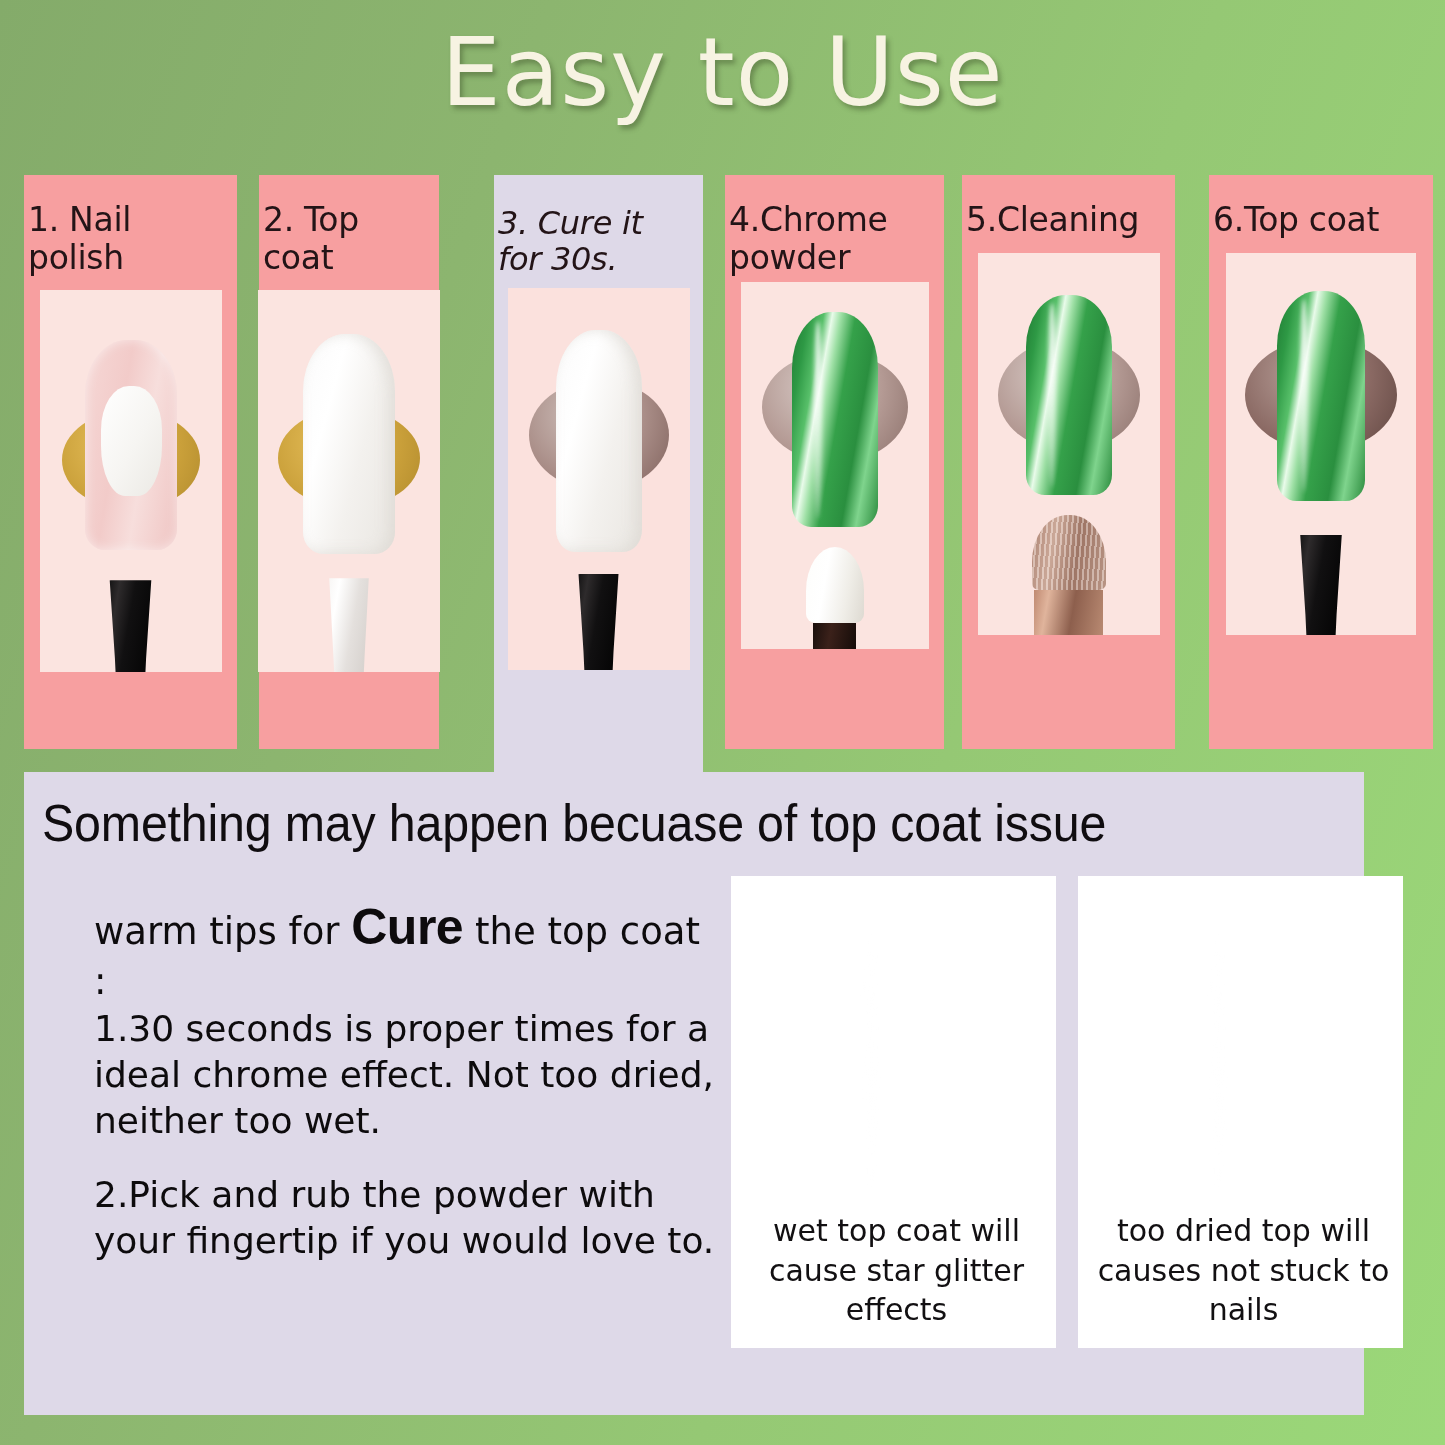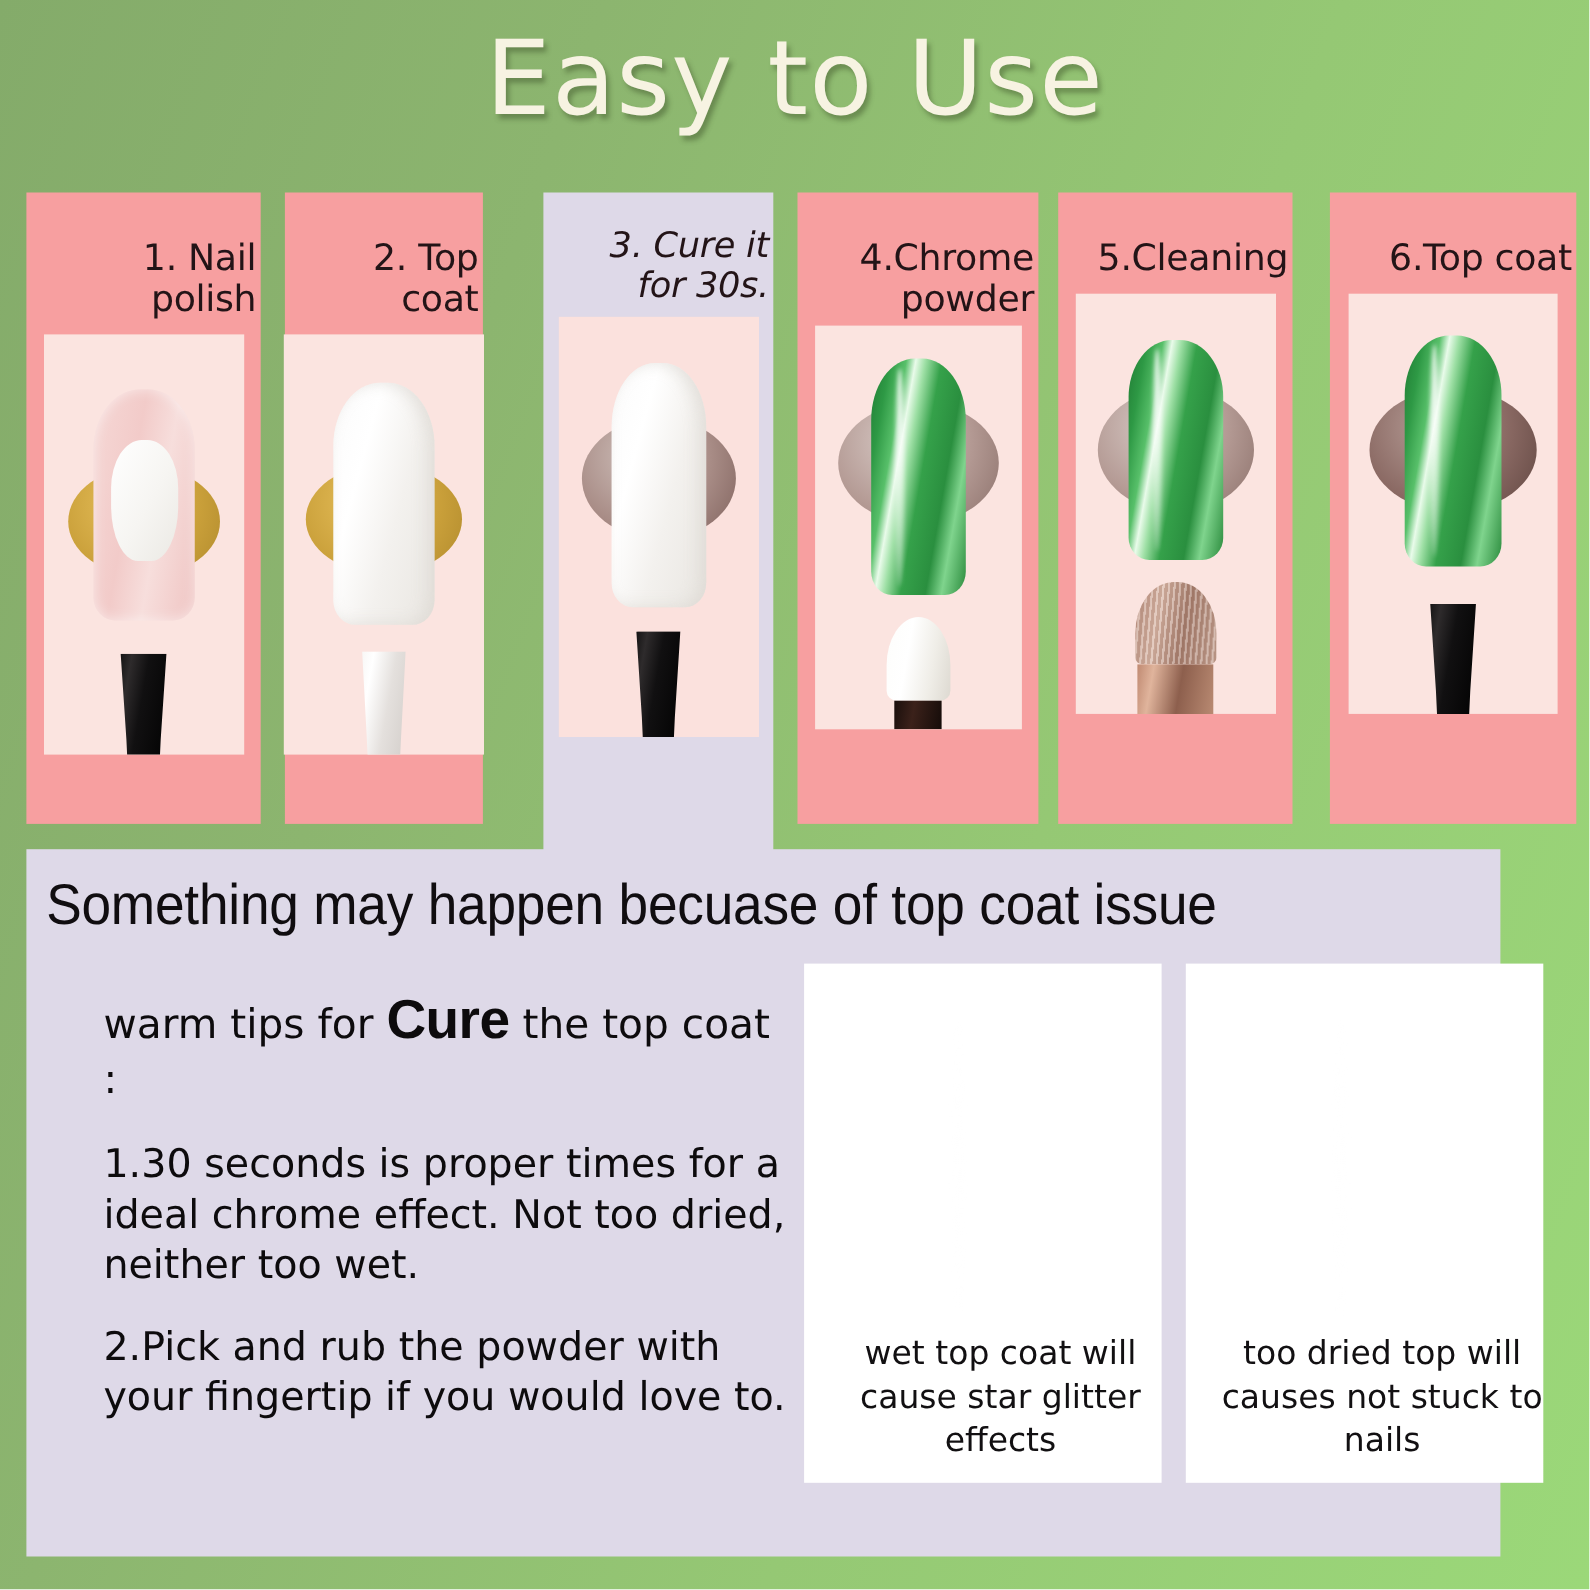--- a/index.html
+++ b/index.html
@@ -53,25 +53,25 @@
     flex-direction: column;
     align-items: center;
   }
   .step.cure {
     background: #ded9e8;
     height: 604px; 
   }
 
   .step-label {
     width: 100%;
-    text-align: right;
+    text-align: left;
     color: #231417;
     font-size: 33px;
     line-height: 1.14;
-    padding: 40px 4px 0 4px;
+    padding: 26px 4px 0 4px;
     font-family: "DejaVu Sans", sans-serif;
     letter-spacing: -0.3px;
   }
   .step.cure .step-label { font-size: 32px; padding-top: 30px; font-style: italic; }
 
   .photo {
     position: relative;
     background: #fbe4e0;
     overflow: hidden;
     margin-top: 14px;
@@ -218,21 +218,20 @@
     position: absolute;
     left: 70px;
     top: 124px;
     width: 630px;
     color: #0d0b0d;
     font-family: "DejaVu Sans", sans-serif;
   }
   .tip-lead {
     font-size: 37px;
     line-height: 1.26;
-    margin-bottom: 30px;
   }
   .tip-lead .cure-word {
     font-size: 50px;
     font-weight: bold;
     font-family: "Liberation Sans Narrow", "Liberation Sans", sans-serif;
     letter-spacing: -0.5px;
   }
   .tip-item {
     font-size: 36px;
     line-height: 1.28;
@@ -274,21 +273,21 @@
     position: absolute;
     left: 22%; top: 6%;
     width: 11%; height: 90%;
     background: linear-gradient(to bottom, rgba(255,255,255,0.95), rgba(255,255,255,0.3));
     border-radius: 50%;
     filter: blur(2.5px);
   }
   .card .caption {
     position: absolute;
     bottom: 18px;
-    left: 16px;
+    left: 3px;
     width: 100%;
     text-align: center;
     font-size: 30px;
     line-height: 1.32;
     color: #121012;
     font-family: "DejaVu Sans", sans-serif;
     padding: 0 10px;
   }
 </style>
 </head>

